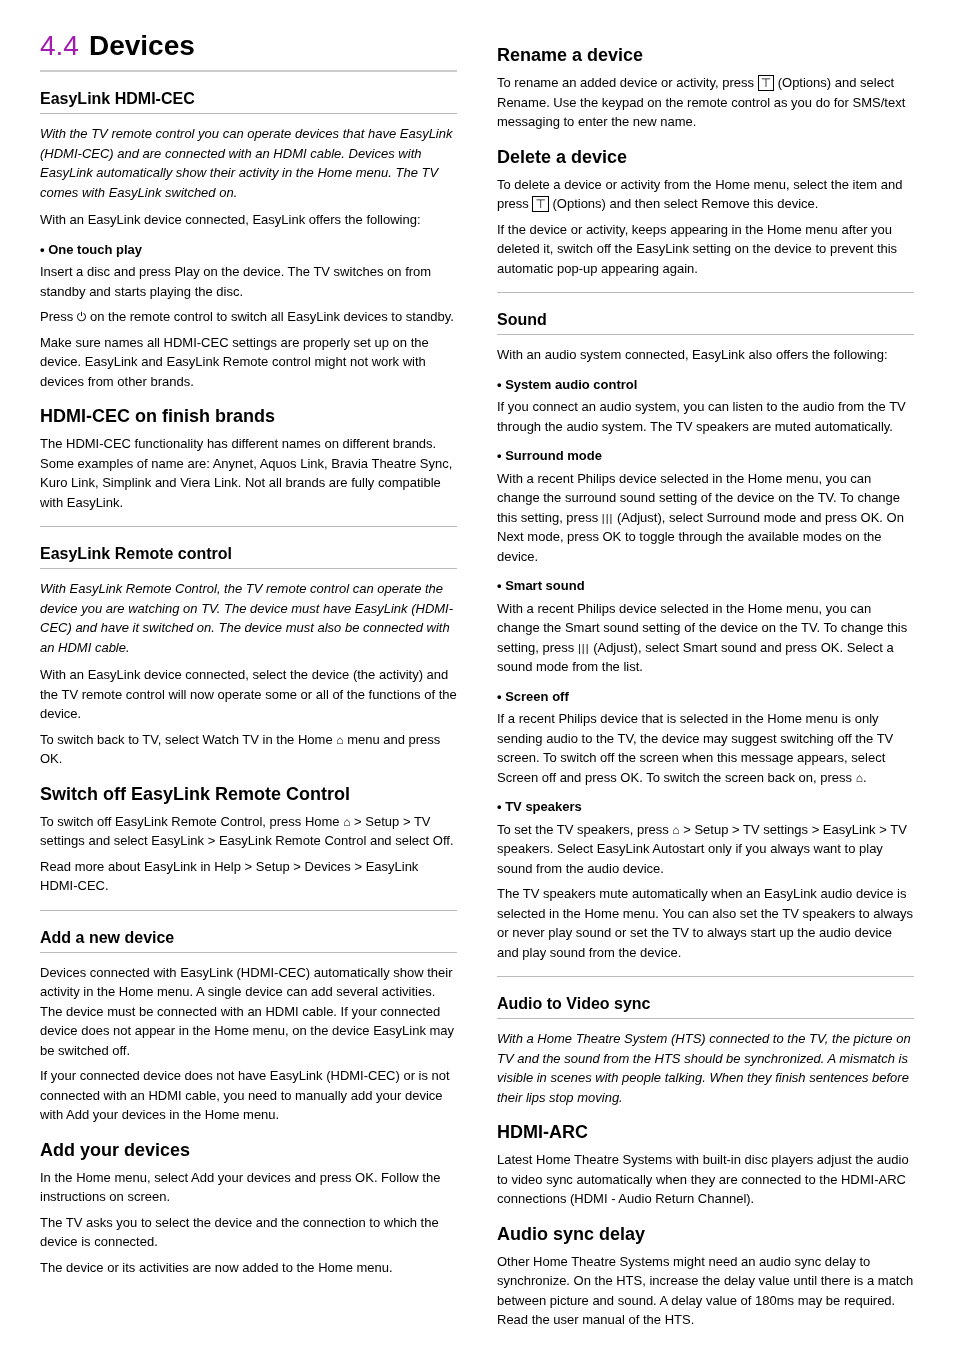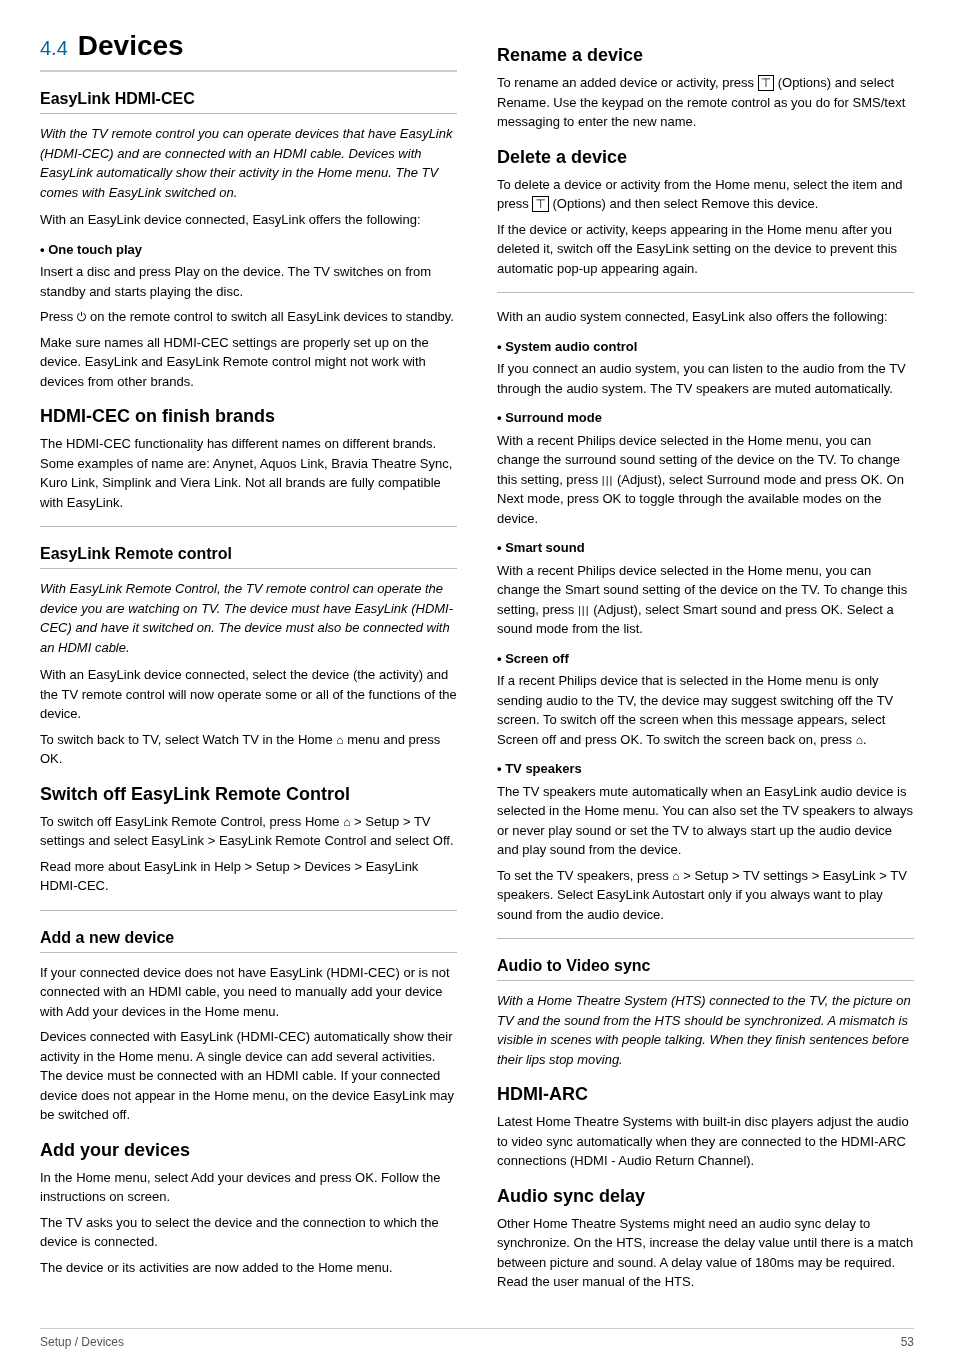--- a/index.html
+++ b/index.html
@@ -36,23 +36,23 @@
       margin-bottom: 16px;
     }
 
     .page-title {
       font-size: 28px;
       font-weight: bold;
       color: #000;
     }
 
     .page-number-prefix {
-      font-size: 20px;
+      font-size: 28px;
       font-weight: normal;
-      color: #0369a1;
+      color: #a21caf;
       margin-right: 10px;
     }
 
     
     .section-header {
       font-size: 16px;
       font-weight: bold;
       color: #000;
       border-bottom: 1.5px solid #bbb;
       padding-bottom: 5px;
@@ -179,26 +179,26 @@
     </p>
 
     <p>
       Read more about EasyLink in <b>Help</b> &gt; <b>Setup</b> &gt; <b>Devices</b> &gt; <b>EasyLink HDMI-CEC</b>.
     </p>
 
     <hr class="divider">
 
     <div class="section-header">Add a new device</div>
 
+    <p>Devices connected with EasyLink (HDMI-CEC) automatically show their activity in the Home menu. A single device can add several activities. The device must be connected with an HDMI cable. If your connected device does not appear in the Home menu, on the device EasyLink may be switched off.</p>
+
     <p>
       <span>If your connected device does not have EasyLink (HDMI-CEC) or is not connected with an HDMI cable, you need to manually add your device with </span><b>Add your devices</b><span> in the Home menu.</span>
     </p>
 
-    <p>Devices connected with EasyLink (HDMI-CEC) automatically show their activity in the Home menu. A single device can add several activities. The device must be connected with an HDMI cable. If your connected device does not appear in the Home menu, on the device EasyLink may be switched off.</p>
-
     <p class="subsection-header">Add your devices</p>
     <p>
       In the Home menu, select <b>Add your devices</b> and press <b>OK</b>. Follow the instructions on screen.
     </p>
     <p>
       The TV asks you to select the device and the connection to which the device is connected.
     </p>
     <p>
       The device or its activities are now added to the Home menu.
     </p>
@@ -216,20 +216,21 @@
     <p>
       To delete a device or activity from the Home menu, select the item and press <span style="font-size:12px; border:1px solid #000; padding: 0 2px;">⊤</span> (Options) and then select <b>Remove this device</b>.
     </p>
 
     <p>
       If the device or activity, keeps appearing in the Home menu after you deleted it, switch off the EasyLink setting on the device to prevent this automatic pop-up appearing again.
     </p>
 
     <hr class="divider">
 
+    <div class="section-header">Sound</div>
 
     <p>With an audio system connected, EasyLink also offers the following:</p>
 
     <p class="bullet-header">• System audio control</p>
     <p>If you connect an audio system, you can listen to the audio from the TV through the audio system. The TV speakers are muted automatically.</p>
 
     <p class="bullet-header">• Surround mode</p>
     <p>
       With a recent Philips device selected in the Home menu, you can change the surround sound setting of the device on the TV. To change this setting, press <span class="adjust-icon">|||</span> (Adjust), select <b>Surround mode</b> and press <b>OK</b>. On <b>Next mode</b>, press <b>OK</b> to toggle through the available modes on the device.
     </p>
@@ -238,25 +239,25 @@
     <p>
       With a recent Philips device selected in the Home menu, you can change the Smart sound setting of the device on the TV. To change this setting, press <span class="adjust-icon">|||</span> (Adjust), select <b>Smart sound</b> and press <b>OK</b>. Select a sound mode from the list.
     </p>
 
     <p class="bullet-header">• Screen off</p>
     <p>
       If a recent Philips device that is selected in the Home menu is only sending audio to the TV, the device may suggest switching off the TV screen. To switch off the screen when this message appears, select <b>Screen off</b> and press <b>OK</b>. To switch the screen back on, press <span style="font-size:12px;">⌂</span>.
     </p>
 
     <p class="bullet-header">• TV speakers</p>
+    <p>
+      To set the TV speakers, press <span style="font-size:12px;">⌂</span> &gt; <b>Setup</b> &gt; <b>TV settings</b> &gt; <b>EasyLink</b> &gt; <b>TV speakers</b>. Select <b>EasyLink Autostart</b> only if you always want to play sound from the audio device.
+    </p>
+
     <p>The TV speakers mute automatically when an EasyLink audio device is selected in the Home menu. You can also set the TV speakers to always or never play sound or set the TV to always start up the audio device and play sound from the device.</p>
-
-    <p>
-      To set the TV speakers, press <span style="font-size:12px;">⌂</span> &gt; <b>Setup</b> &gt; <b>TV settings</b> &gt; <b>EasyLink</b> &gt; <b>TV speakers</b>. Select <b>EasyLink Autostart</b> only if you always want to play sound from the audio device.
-    </p>
 
     <hr class="divider">
 
     <div class="section-header">Audio to Video sync</div>
 
     <p class="italic-intro">With a Home Theatre System (HTS) connected to the TV, the picture on TV and the sound from the HTS should be synchronized. A mismatch is visible in scenes with people talking. When they finish sentences before their lips stop moving.</p>
 
     <p class="subsection-header">HDMI-ARC</p>
     <p>Latest Home Theatre Systems with built-in disc players adjust the audio to video sync automatically when they are connected to the HDMI-ARC connections (HDMI - Audio Return Channel).</p>
 

